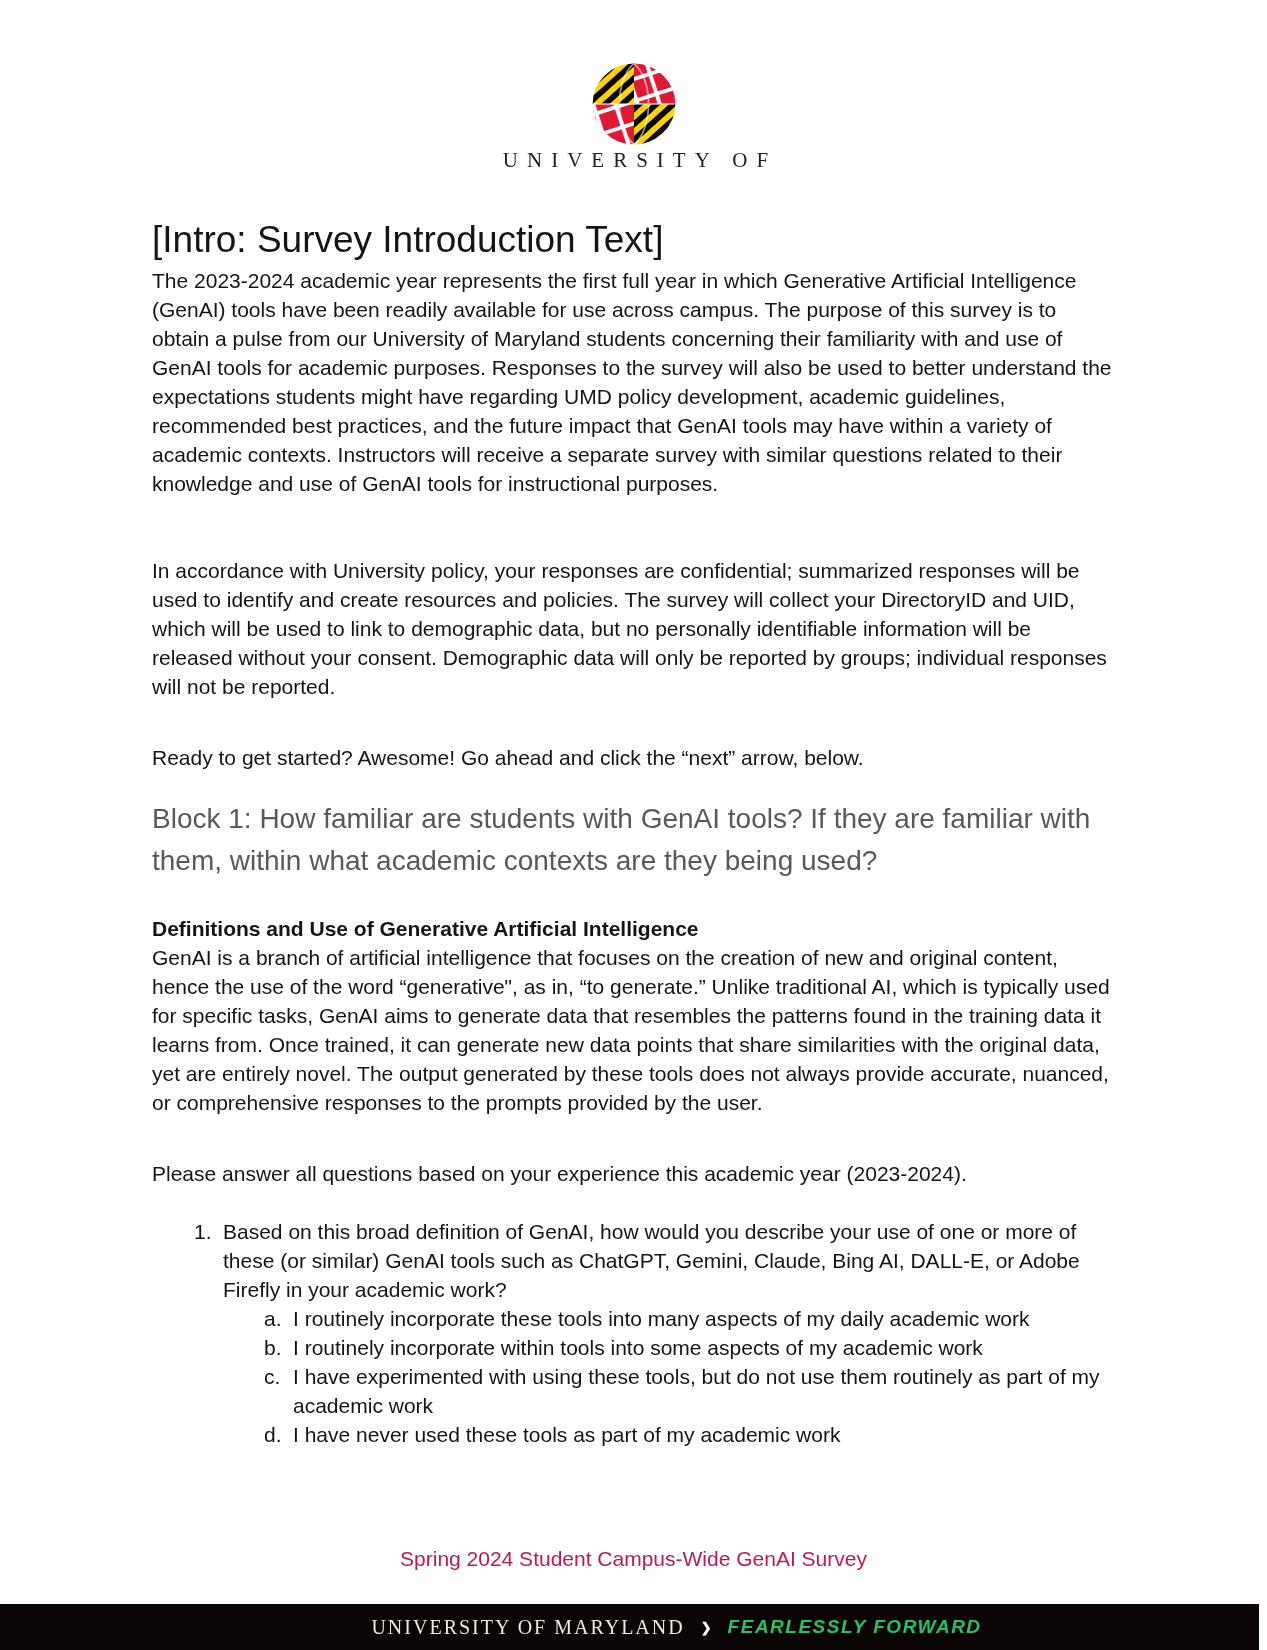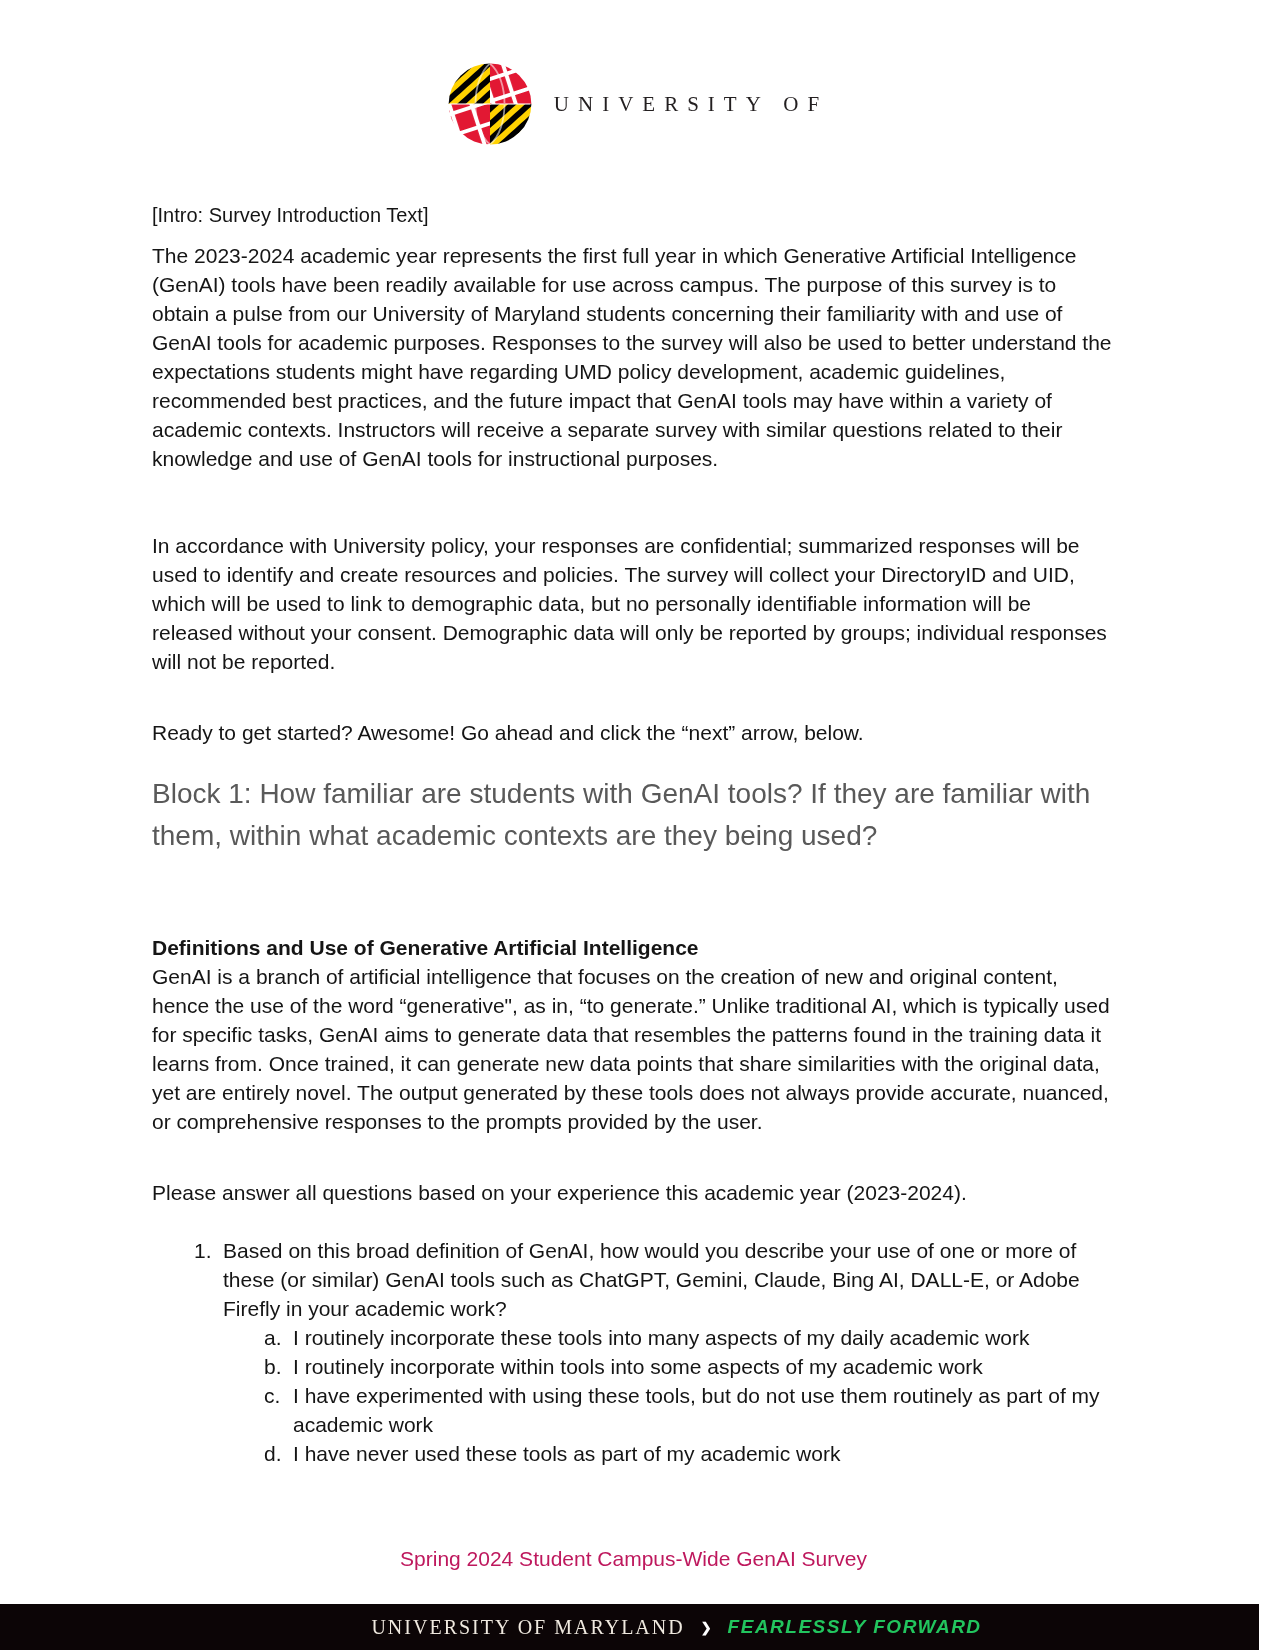--- a/index.html
+++ b/index.html
@@ -6,46 +6,46 @@
   body {
     width:1267px; height:1650px;
     background:#ffffff;
     font-family:"Liberation Sans", sans-serif;
     color:#151515;
     -webkit-font-smoothing:antialiased;
   }
   .page { position:relative; width:1267px; height:1650px; background:#fff; overflow:hidden; }
 
   
-  .logo-row { display:flex; justify-content:center; align-items:center; padding-top:60px; }
+  .logo-row { display:flex; justify-content:center; align-items:center; padding-top:60px;flex-direction:column; }
   .globe { width:102px; height:88px; flex:none; }
   .wordmark { margin-left:8px; display:flex; flex-direction:column; }
   .wm-top {
     font-family:"Liberation Serif", serif;
     font-size:21px; letter-spacing:9px; color:#231f20;
     margin-left:5px; white-space:nowrap;
   }
   .wm-bottom {
     font-family:"Liberation Serif", serif;
     font-size:53px; line-height:1.02; letter-spacing:1px; color:#231f20;
     margin-top:-3px; white-space:nowrap;
   }
 
   
   main { padding:0 150px 0 152px; }
-  .doc-title { font-size:20px; line-height:34px; font-weight:400; margin:50px 0 0 0; }
+  .doc-title { font-size:37px; line-height:34px; font-weight:400; margin:50px 0 0 0; }
   .body { font-size:21px; line-height:29px; margin:0; }
   .p1 { margin-top:9px; }
   .p2 { margin-top:58px; }
   .p3 { margin-top:42px; }
   .block-heading {
     margin:26px 0 0 0; font-weight:400;
     font-size:28px; line-height:42px; color:#595959;
   }
-  .def-heading { margin-top:76px; font-size:21px; line-height:29px; font-weight:700; }
+  .def-heading { margin-top:32px; font-size:21px; line-height:29px; font-weight:700; }
   .def-body { margin-top:0; }
   .please { margin-top:42px; }
 
   .qlist { margin-top:29px; }
   .qitem { display:flex; margin-left:42px; }
   .qnum { width:29px; flex:none; }
   .qtext { flex:1; }
   .opt { display:flex; margin-left:112px; }
   .optletter { width:29px; flex:none; }
   .opttext { flex:1; }

